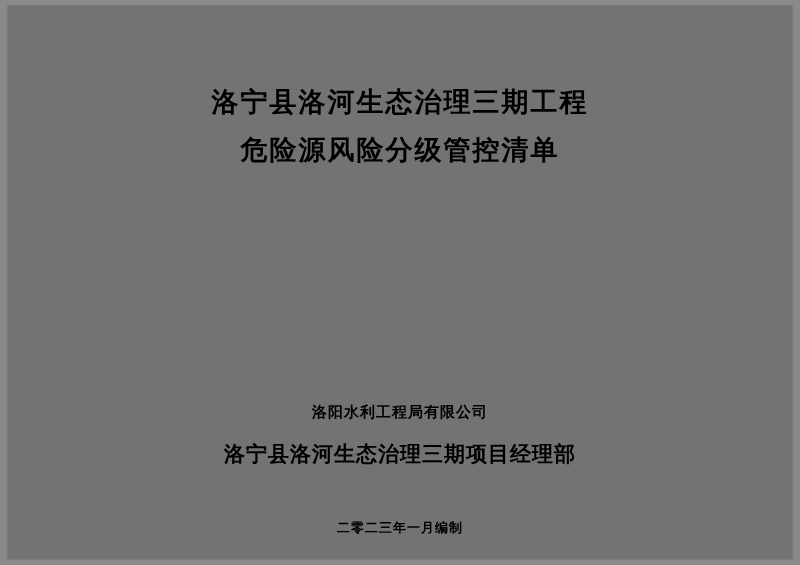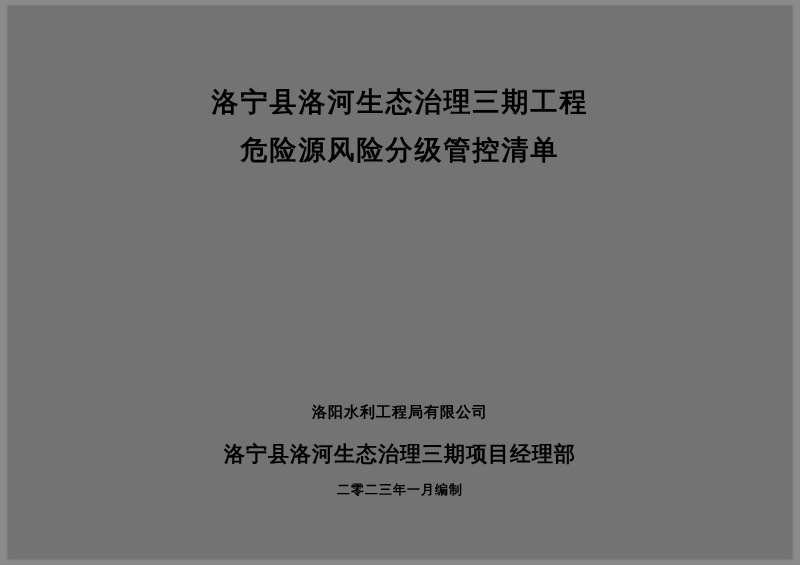--- a/index.html
+++ b/index.html
@@ -72,20 +72,21 @@
     white-space: nowrap;
   }
   .date-line {
     font-family: "DejaVu Sans", "Liberation Sans", sans-serif;
     font-size: 13px;
     font-weight: bold;
     color: #000000;
     letter-spacing: 1px;
     line-height: 30px;
     white-space: nowrap;
+    margin-top: 38px;
   }
 </style>
 </head>
 <body>
 
 <div class="page">
   <div class="content">
 
     <div class="title-block">
       <div class="title-line">洛宁县洛河生态治理三期工程</div>

